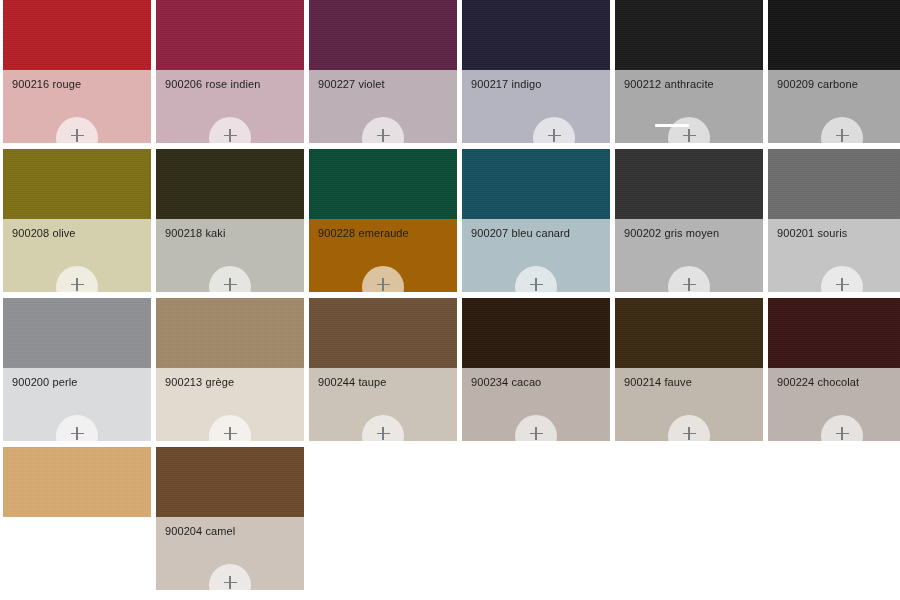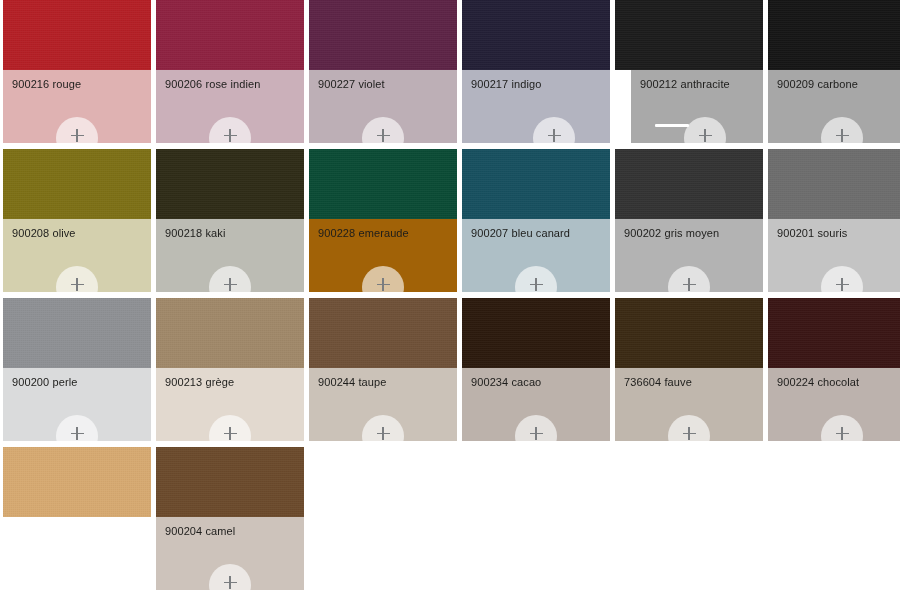--- a/index.html
+++ b/index.html
@@ -153,21 +153,21 @@
       <div class="swatch-color" style="background: rgb(35, 31, 54);"></div>
       <div class="swatch-tint" style="background: rgb(179, 180, 192); padding-left: 36px;">
         <div class="swatch-label">900217 indigo</div>
         <div class="add-button">
           <span class="add-icon"></span>
         </div>
       </div>
     </div>
     <div class="swatch-card">
       <div class="swatch-color" style="background: rgb(28, 28, 28);"></div>
-      <div class="swatch-tint" style="background: rgb(169, 169, 169); margin-left: 16px;">
+      <div class="swatch-tint" style="background: rgb(169, 169, 169);">
         <div class="swatch-label">900212 anthracite</div>
         <div class="add-button">
           <span class="add-icon"></span>
         </div>
       </div>
     </div>
     <div class="swatch-card">
       <div class="swatch-color" style="background: rgb(22, 22, 22);"></div>
       <div class="swatch-tint" style="background: rgb(167, 167, 167);">
         <div class="swatch-label">900209 carbone</div>
@@ -262,21 +262,21 @@
       <div class="swatch-tint" style="background: rgb(188, 178, 171);">
         <div class="swatch-label">900234 cacao</div>
         <div class="add-button">
           <span class="add-icon"></span>
         </div>
       </div>
     </div>
     <div class="swatch-card">
       <div class="swatch-color" style="background: rgb(59, 42, 20);"></div>
       <div class="swatch-tint" style="background: rgb(192, 183, 173);">
-        <div class="swatch-label">736604 fauve</div>
+        <div class="swatch-label">900214 fauve</div>
         <div class="add-button">
           <span class="add-icon"></span>
         </div>
       </div>
     </div>
     <div class="swatch-card">
       <div class="swatch-color" style="background: rgb(58, 22, 21);"></div>
       <div class="swatch-tint" style="background: rgb(188, 178, 173);">
         <div class="swatch-label">900224 chocolat</div>
         <div class="add-button">

